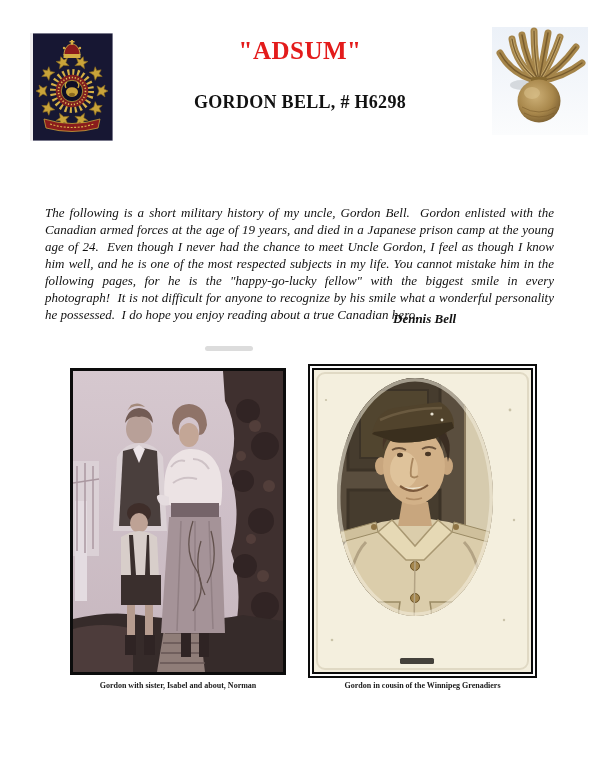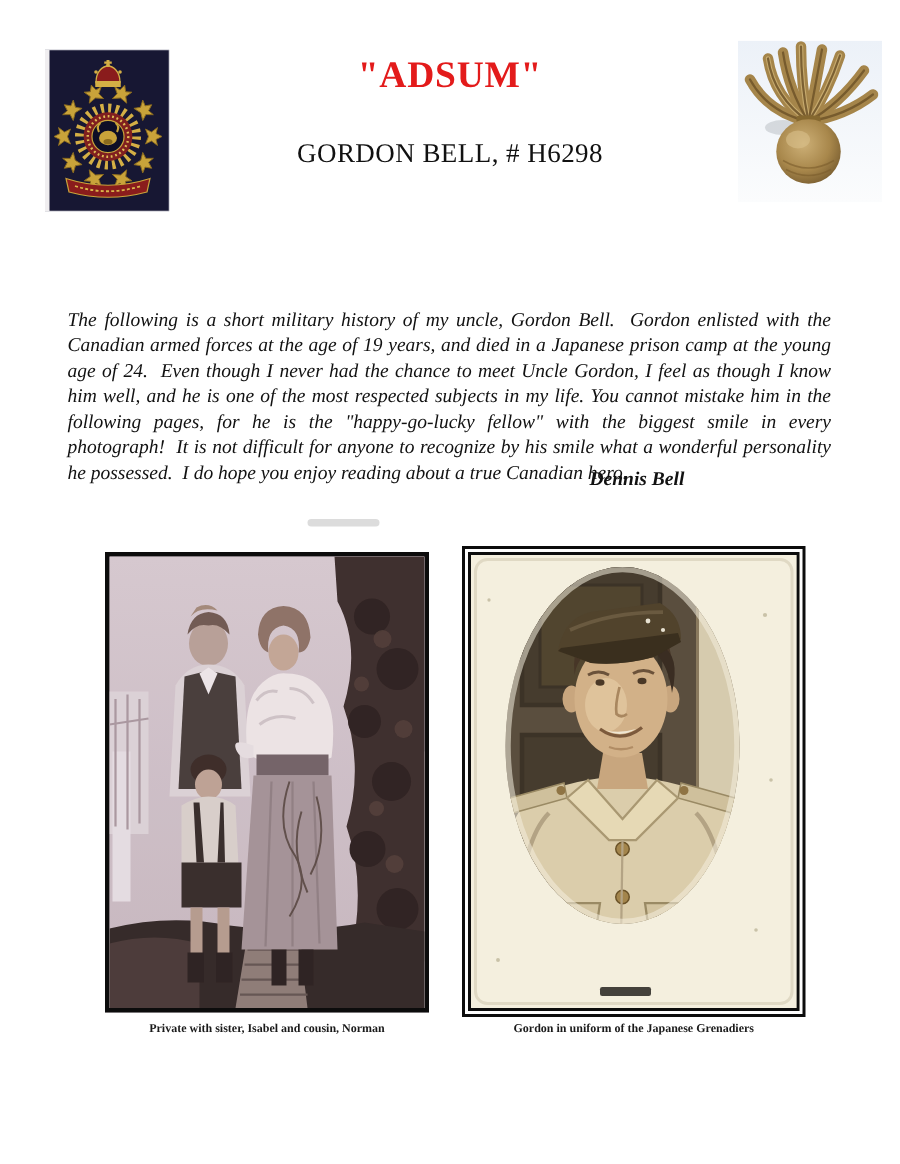--- a/index.html
+++ b/index.html
@@ -5,21 +5,21 @@
   html,body{margin:0;padding:0;background:#ffffff;}
   #page{
     position:relative;width:600px;height:776px;background:#ffffff;overflow:hidden;
     font-family:"Liberation Serif","DejaVu Serif",serif;color:#111;
   }
   .abs{position:absolute;}
   
   .heading-block{left:0;right:0;top:40px;text-align:center;}
   .title{font-size:25px;line-height:22px;font-weight:bold;color:var(--title-red,#e31b1b);letter-spacing:.5px;}
   .subtitle{font-size:14px;line-height:14px;font-weight:bold;margin-top:7px;}
-  .soldier-name{font-size:18px;line-height:18px;font-weight:normal;margin-top:31px;letter-spacing:.3px;}
+  .soldier-name{font-size:18px;line-height:18px;font-weight:bold;margin-top:31px;letter-spacing:.3px;}
   .soldier-rank{font-size:14px;line-height:14px;font-weight:bold;margin-top:4px;}
   .badge{overflow:hidden;}
   .badge svg{display:block;}
   .crest-badge{left:30px;top:33px;width:83px;height:108px;}
   .grenade-badge{left:492px;top:27px;width:96px;height:108px;}
   
   .intro-paragraph{
     left:45px;top:204px;width:509px;
     font-size:13px;line-height:17px;font-weight:normal;font-style:italic;
     text-align:justify;white-space:pre-wrap;
@@ -258,21 +258,21 @@
 
       <g stroke="#473830" stroke-width="1.3" fill="none" opacity="0.8">
         <path d="M120,150 Q110,180 124,200 Q134,218 120,240"></path>
         <path d="M138,160 Q146,190 134,212"></path>
         <path d="M128,170 Q120,196 132,224"></path>
       </g>
 
       <rect width="210" height="301" fill="#c9a9b8" opacity="0.08"></rect>
     </svg>
   </figure>
-  <figcaption class="abs photo-caption caption-left">Private with sister, Isabel and cousin, Norman</figcaption>
+  <figcaption class="abs photo-caption caption-left">Gordon with sister, Isabel and about, Norman</figcaption>
 
   <figure class="abs photo-right-outer">
     <div class="photo-right-inner">
       <svg width="217" height="302" viewBox="0 0 217 302" xmlns="http://www.w3.org/2000/svg">
         <defs>
           <clipPath id="oval">
               <ellipse cx="101" cy="127" rx="78" ry="119"></ellipse>
             </clipPath>
         </defs>
         <rect width="217" height="302" fill="#f4efde"></rect>
@@ -333,15 +333,15 @@
         <g fill="#c9c2a8">
           <circle cx="196" cy="40" r="1.4"></circle>
             <circle cx="200" cy="150" r="1.2"></circle>
             <circle cx="18" cy="270" r="1.3"></circle>
           <circle cx="190" cy="250" r="1.2"></circle>
             <circle cx="12" cy="30" r="1.1"></circle>
         </g>
       </svg>
     </div>
   </figure>
-  <figcaption class="abs photo-caption caption-right">Gordon in uniform of the Japanese Grenadiers</figcaption>
+  <figcaption class="abs photo-caption caption-right">Gordon in cousin of the Winnipeg Grenadiers</figcaption>
 
 </div>
 
 </body></html>

